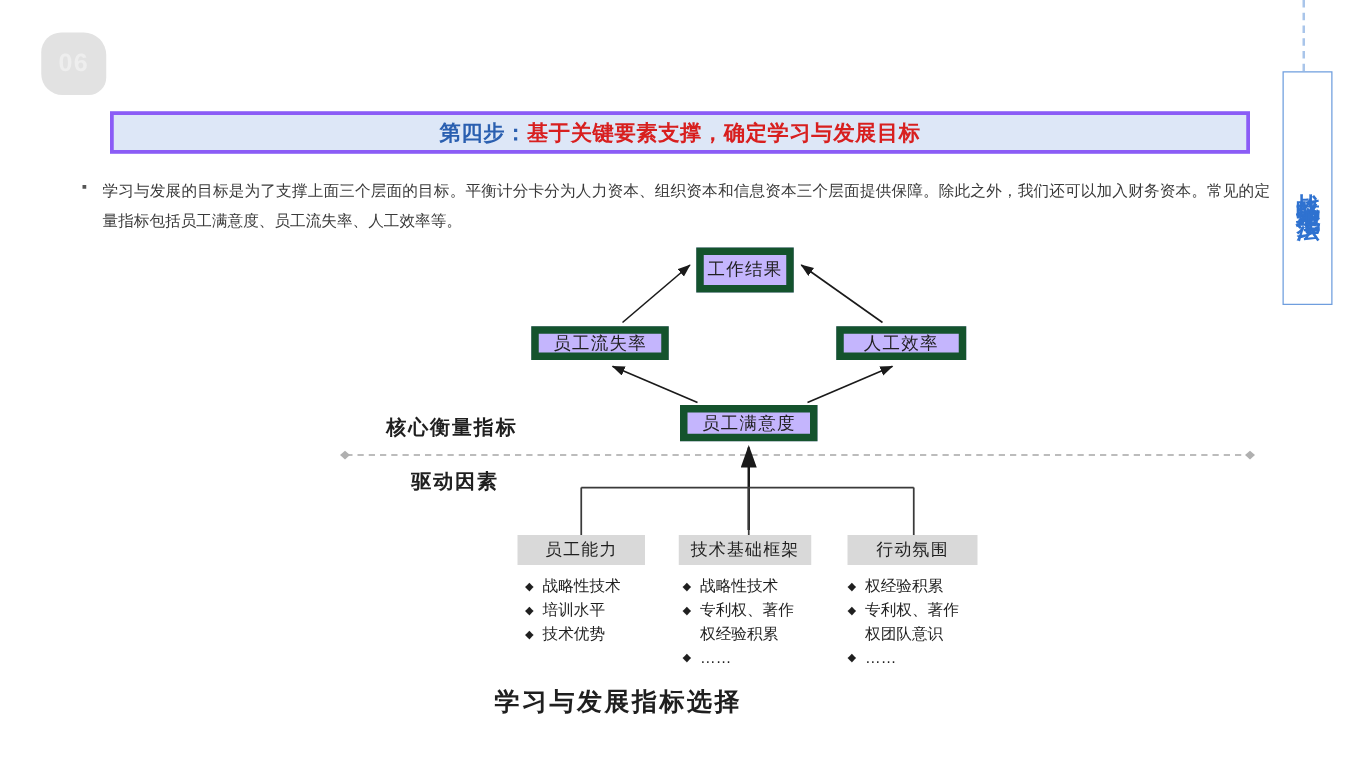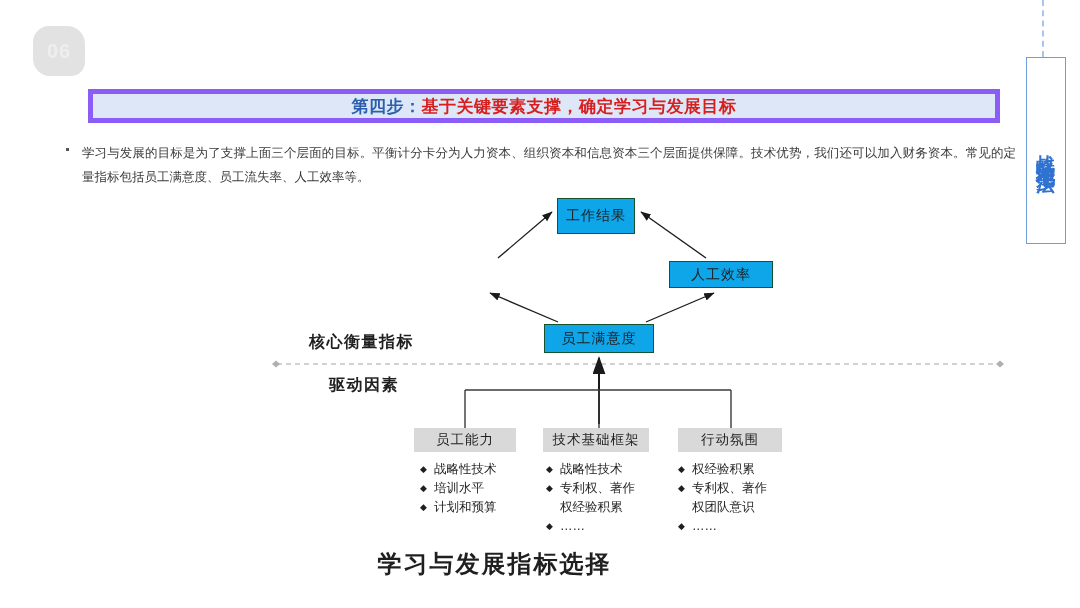--- a/index.html
+++ b/index.html
@@ -48,21 +48,21 @@
   }
 
   
   .banner {
     position: absolute;
     left: 88px;
     top: 89px;
     width: 912px;
     height: 34px;
     background: #dde7f7;
-    border: 5px solid #8b5cf6;
+    border: 3px solid #8b5cf6;
     box-sizing: border-box;
     display: flex;
     align-items: center;
     justify-content: center;
   }
   .banner-text {
     font-size: 17px;
     font-weight: bold;
     letter-spacing: 0.5px;
     white-space: nowrap;
@@ -122,22 +122,22 @@
     font-weight: bold;
     color: #2f72d0;
     letter-spacing: 3px;
     line-height: 1;
   }
 
   
   .diagram { position: absolute; left: 0; top: 0; width: 1080px; height: 608px; }
   .dbox {
     position: absolute;
-    border: 1px solid #14532d;
-    background: #0ea5e9;
+    border: 6px solid #14532d;
+    background: #c4b5fd;
     display: flex;
     align-items: center;
     justify-content: center;
     font-size: 14px;
     color: #1f1f1f;
     box-sizing: border-box;
     letter-spacing: 1px;
   }
   .box-result   { left: 557px; top: 198px; width: 78px;  height: 36px; }
   .box-turnover { left: 425px; top: 261px; width: 110px; height: 27px; }
@@ -192,21 +192,21 @@
     font-size: 9px;
     line-height: 19px;
   }
 
   .caption {
     position: absolute;
     left: 0;
     top: 548px;
     width: 1004px;
     text-align: center;
-    font-size: 24px;
+    font-size: 20px;
     font-weight: bold;
     color: #1f1f1f;
     letter-spacing: 2px;
   }
   .caption-inner { margin-left: -15px; display:inline-block; }
 </style>
 </head>
 <body>
 
 <div id="slide">
@@ -214,21 +214,21 @@
   <div class="badge-06">06</div>
 
   <div class="banner">
     <div class="banner-text">
       <span class="banner-step">第四步：</span><span class="banner-rest">基于关键要素支撑，确定学习与发展目标</span>
     </div>
   </div>
 
   <div class="bullet-row">
     <span class="bullet-dot"></span>
-    <div class="bullet-text">学习与发展的目标是为了支撑上面三个层面的目标。平衡计分卡分为人力资本、组织资本和信息资本三个层面提供保障。技术优势，我们还可以加入财务资本。常见的定量指标包括员工满意度、员工流失率、人工效率等。</div>
+    <div class="bullet-text">学习与发展的目标是为了支撑上面三个层面的目标。平衡计分卡分为人力资本、组织资本和信息资本三个层面提供保障。除此之外，我们还可以加入财务资本。常见的定量指标包括员工满意度、员工流失率、人工效率等。</div>
   </div>
 
   <div class="side-dash"></div>
   <div class="side-tab">
     <span class="side-tab-text">战略落地七步法</span>
   </div>
 
   <svg class="diagram" viewBox="0 0 1080 608">
     <defs>
       <marker id="ah" markerWidth="9" markerHeight="9" refX="7.5" refY="3" orient="auto">
@@ -254,34 +254,35 @@
     <line x1="599" y1="424" x2="599" y2="358" stroke="#1a1a1a" stroke-width="2" marker-end="url(#ahb)"></line>
 
     <line x1="465" y1="390" x2="731" y2="390" stroke="#3a3a3a" stroke-width="1.4"></line>
 
     <line x1="465" y1="390" x2="465" y2="428" stroke="#3a3a3a" stroke-width="1.4"></line>
     <line x1="599" y1="390" x2="599" y2="428" stroke="#3a3a3a" stroke-width="1.4"></line>
     <line x1="731" y1="390" x2="731" y2="428" stroke="#3a3a3a" stroke-width="1.4"></line>
   </svg>
 
   <div class="dbox box-result">工作结果</div>
+  <div class="dbox box-turnover">员工流失率</div>
   <div class="dbox box-eff">人工效率</div>
   <div class="dbox box-sat">员工满意度</div>
 
   <div class="section-label lbl-core">核心衡量指标</div>
   <div class="section-label lbl-driver">驱动因素</div>
 
   <div class="grey-head gh-1">员工能力</div>
   <div class="grey-head gh-2">技术基础框架</div>
   <div class="grey-head gh-3">行动氛围</div>
 
   <div class="bullet-col bc-1">
     <div class="li">战略性技术</div>
     <div class="li">培训水平</div>
-    <div class="li">计划和预算</div>
+    <div class="li">技术优势</div>
   </div>
   <div class="bullet-col bc-2">
     <div class="li">战略性技术</div>
     <div class="li">专利权、著作
 权经验积累</div>
     <div class="li">……</div>
   </div>
   <div class="bullet-col bc-3">
     <div class="li">权经验积累</div>
     <div class="li">专利权、著作

